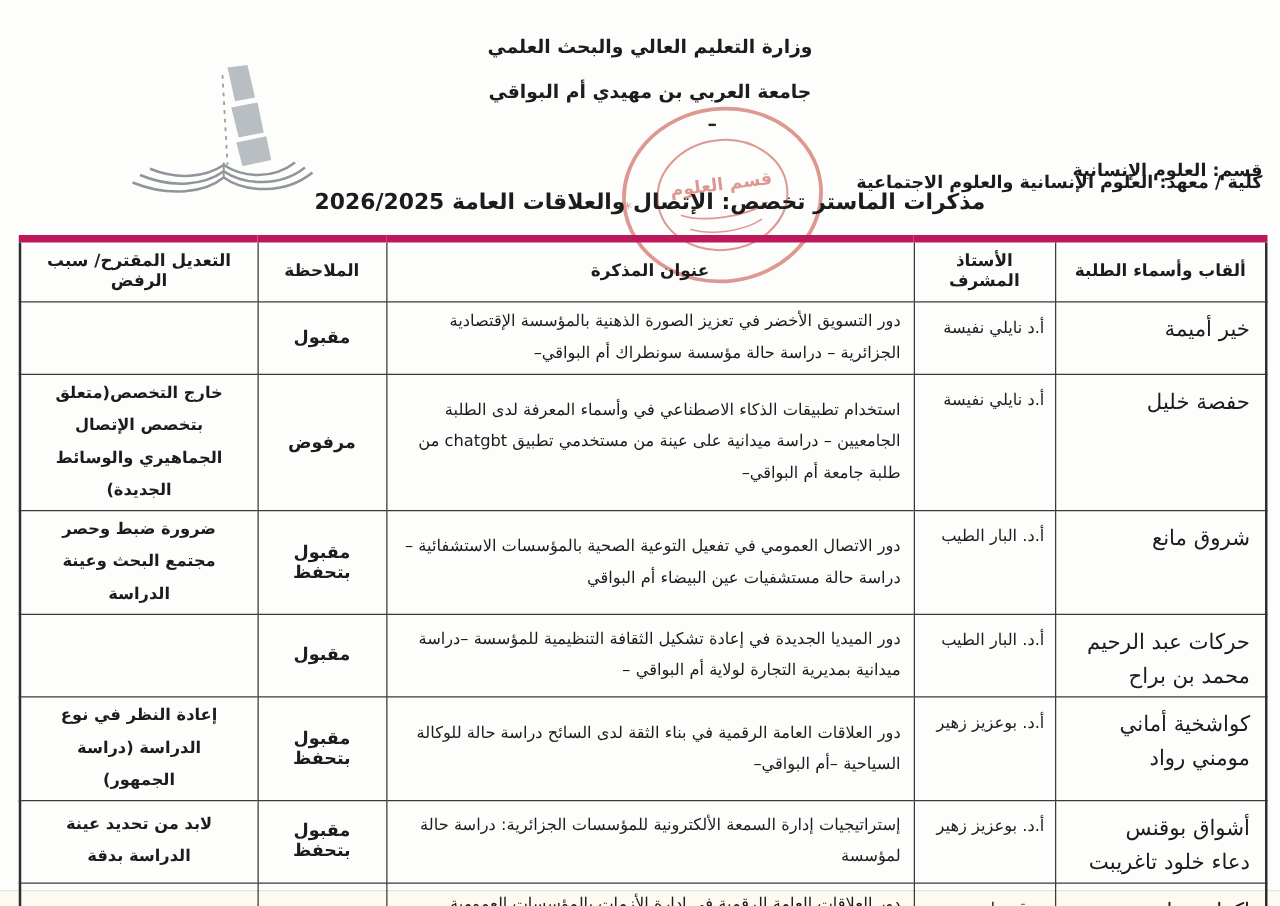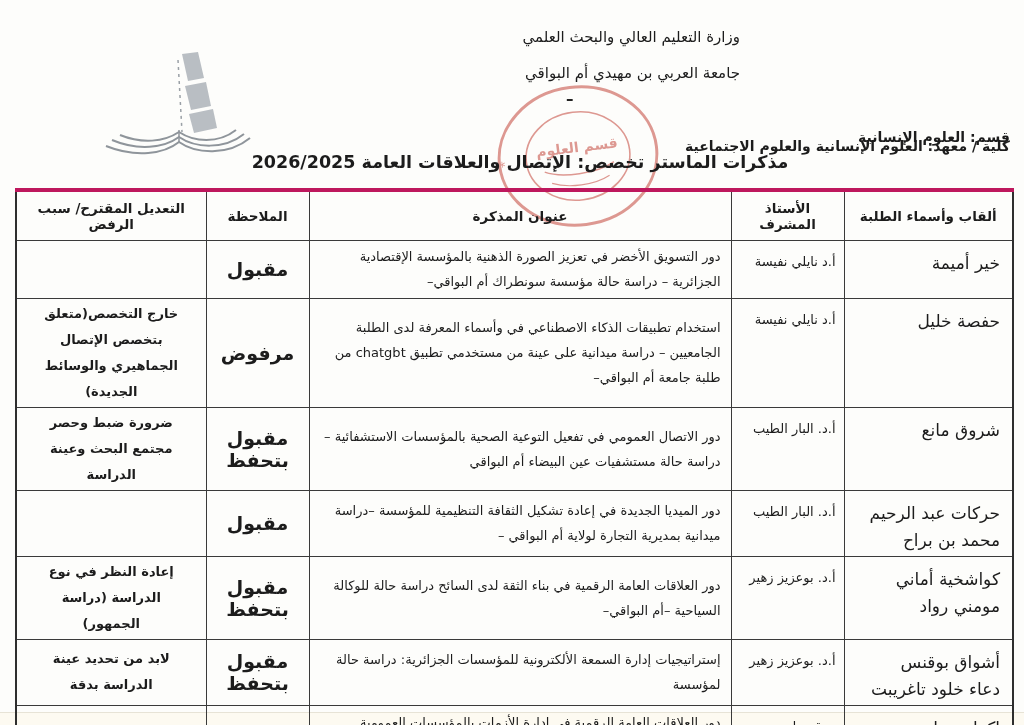--- a/index.html
+++ b/index.html
@@ -1,21 +1,21 @@
 <!DOCTYPE html>
 <html lang="ar"><head>
 <meta charset="utf-8">
 <style>
   html,body{margin:0;padding:0;}
   body{width:1024px;height:725px;position:relative;overflow:hidden;
        background:#fdfdfb;font-family:"DejaVu Sans",sans-serif;color:#1c1c1c;}
   .doc{position:absolute;inset:0;direction:rtl;}
 
-  .center-block{position:absolute;left:300px;width:440px;text-align:right;
-                font-weight:normal;font-size:15px;direction:rtl;}
+  .center-block{position:absolute;left:300px;width:440px;text-align:center;
+                font-weight:bold;font-size:15px;direction:rtl;}
   .ministry{top:28px;}
   .university{top:64px;}
   .right-line{position:absolute;right:14px;font-weight:bold;font-size:14px;direction:rtl;}
   .faculty{top:109px;margin-top:29px;}
   .department{top:129px;}
   .doc-title{position:absolute;top:152px;left:230px;width:580px;text-align:center;
              font-weight:bold;font-size:17.5px;direction:rtl;z-index:3;}
 
   .logo{position:absolute;left:78px;top:42px;width:190px;height:125px;z-index:1;}
   .stamp{position:absolute;left:487px;top:80px;width:182px;height:152px;z-index:2;
@@ -30,25 +30,25 @@
   .sheet thead tr{height:50px;}
   .sheet th{font-weight:bold;font-size:13.5px;text-align:center;vertical-align:middle;
             padding:2px 4px;}
   .c-students{vertical-align:top;padding:9px 12px 2px;text-align:right;
               font-size:17px;line-height:27px;}
   .c-supervisor{vertical-align:top;padding:9px 8px 2px;text-align:right;
                 font-weight:normal;font-size:13px;line-height:24px;}
   .c-title{vertical-align:middle;padding:3px 10px;text-align:right;
            font-size:13px;line-height:25px;}
   .c-note{vertical-align:middle;text-align:center;font-weight:bold;
-          font-size:19px;padding:2px 4px;}
+          font-size:14px;padding:2px 4px;}
   .c-amendment{vertical-align:middle;text-align:center;font-weight:bold;
                font-size:13px;line-height:26px;padding:2px 22px;}
   .sheet{border:2px solid #2e2e2e;}
-  .sheet thead th{border-top:4px solid #be185d;margin-top:35px;}
+  .sheet thead th{border-top:6px solid #be185d;margin-top:35px;}
 
   .bottom-artifact{position:absolute;left:0;top:712px;width:1024px;height:13px;
                    border-top:1px solid #e7e3d6;background:#fdfaf1;z-index:0;}
 </style>
 </head>
 <body>
 
 <div class="doc">
 
   <svg class="logo" viewBox="0 0 190 125" xmlns="http://www.w3.org/2000/svg">

